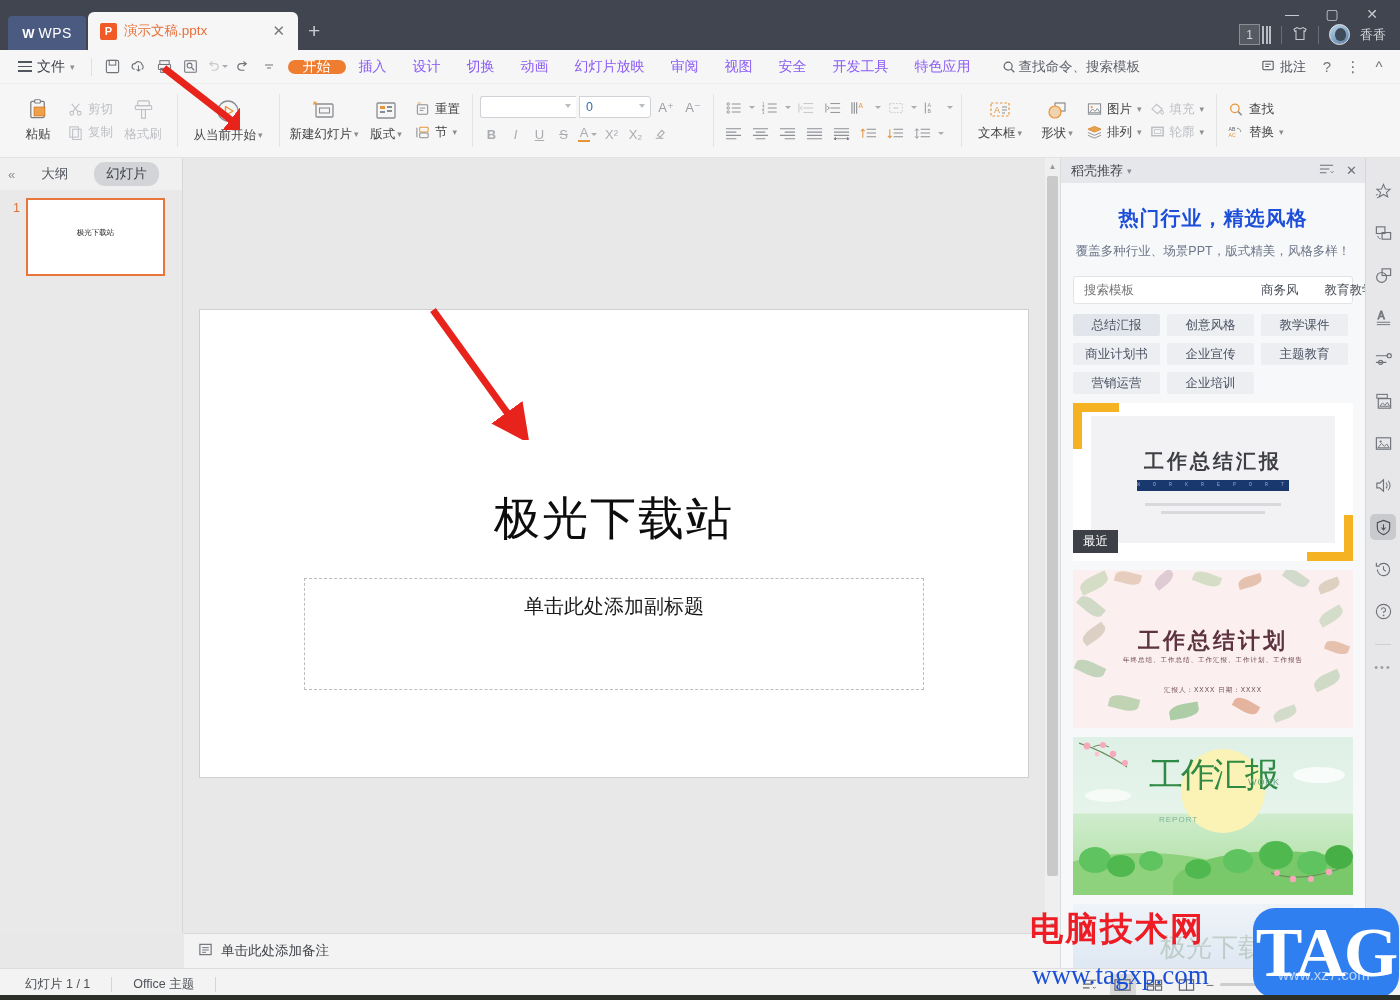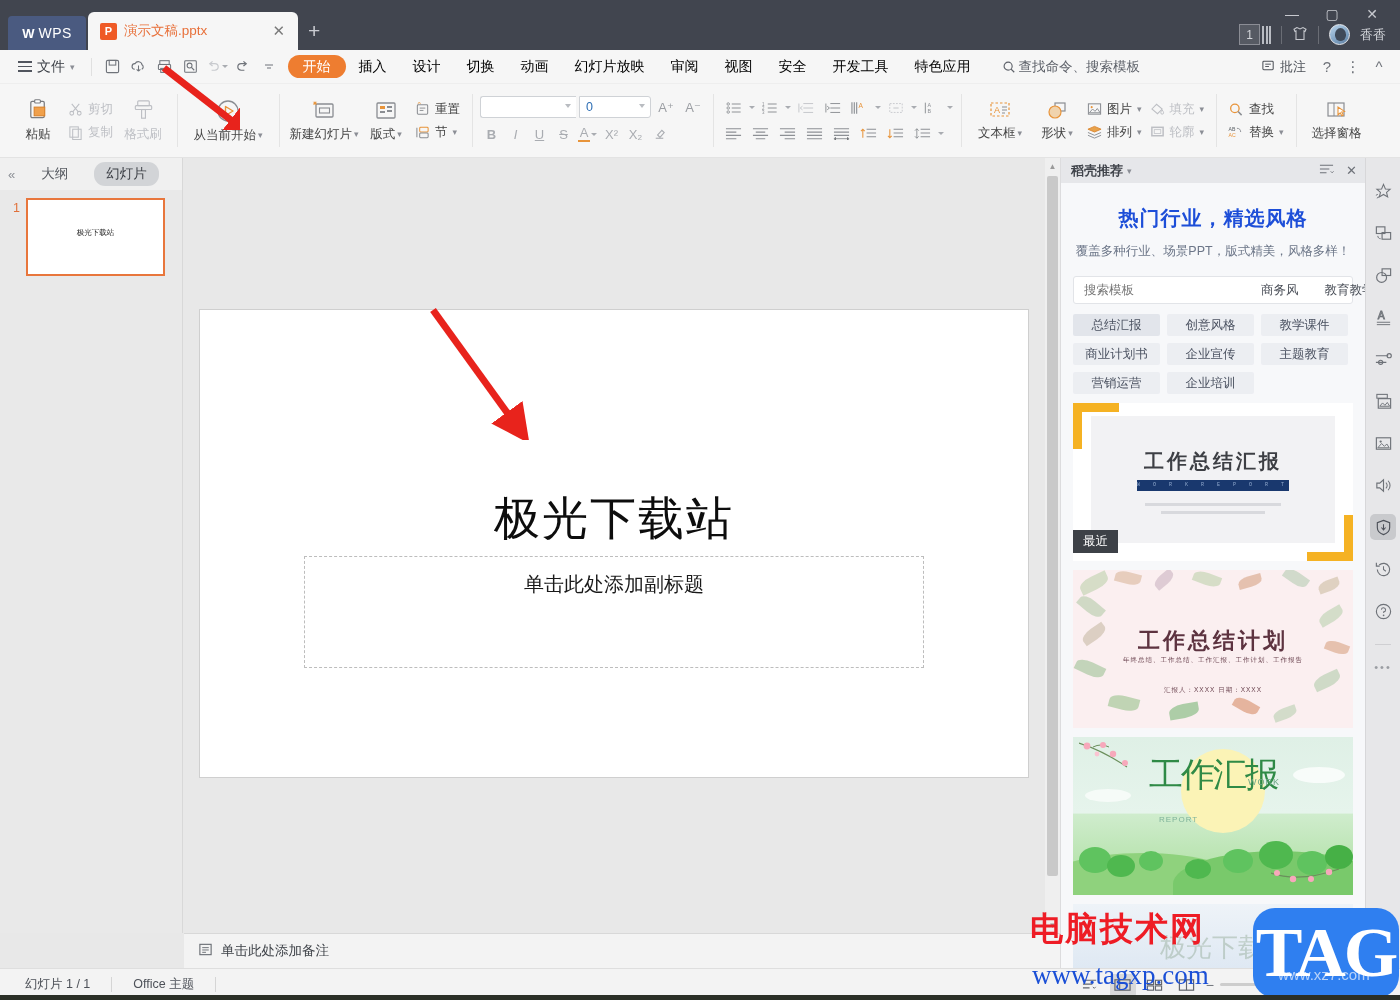--- a/index.html
+++ b/index.html
@@ -72,23 +72,23 @@
   .hamburger i{display:block;width:14px;height:1.6px;background:#51555e;}
   .mfile-label{font-size:14px;color:#3b3f46;}
   .caret{ font-size:9px;color:#8b8e95;}
   .msep { width:1px;height:18px;background:#e0e0e0;margin:0 8px;}
   .qicon { width:26px;height:26px;display:flex;align-items:center;justify-content:center;color:#6f737a;cursor:pointer;}
   .qicon svg{display:block;}
   .qicon.dim{ color:#c8cace; }
   .tabs { display:flex;align-items:center;gap:0;margin-left:6px;}
   .tab {
     padding:0 13px;height:24px;display:flex;align-items:center;
-    font-size:14px;color:#000000;cursor:pointer;white-space:nowrap;
-  }
-  .tab.active{ background:#f08a3c;background:#ee7d30;color:#fff;border-radius:12px;height:23px;padding:0 15px;}
+    font-size:14px;color:#8b5cf6;cursor:pointer;white-space:nowrap;
+  }
+  .tab.active{ background:#f08a3c;background:#ee7d30;color:#fff;border-radius:12px;height:14px;padding:0 15px;}
   .searchcmd{display:flex;align-items:center;gap:3px;margin-left:18px;color:#5d6169;font-size:13.5px;cursor:pointer;white-space:nowrap;}
   .menu-right{ margin-left:auto; display:flex;align-items:center;gap:0;padding-right:8px;}
   .mr-item{display:flex;align-items:center;gap:4px;color:#4c5057;font-size:13px;padding:0 8px;cursor:pointer;}
   .mr-ico{width:26px;height:26px;display:flex;align-items:center;justify-content:center;color:#6f737a;cursor:pointer;font-size:15px;}
 
   
   .ribbon {
     position:absolute;left:0;top:84px;width:1400px;height:74px;
     background:#f6f6f6; border-bottom:1px solid #e3e3e3;
     display:flex; align-items:stretch; padding-left:4px;
@@ -150,40 +150,40 @@
   .slide{
     position:absolute;left:16px;top:152px;width:828px;height:467px;background:#fff;
     box-shadow:0 0 0 1px #cfcfcf;
   }
   .slide-title{
     position:absolute;left:0;right:0;top:178px;text-align:center;
     font-size:46px;color:#0d0d0d;font-family:"Liberation Sans","DejaVu Sans",sans-serif;
     letter-spacing:2px;
   }
   .sub-ph{
-    position:absolute;left:104px;top:246px;width:620px;height:112px;
+    position:absolute;left:104px;top:268px;width:620px;height:112px;
     border:1px dashed #bdbdbd;
   }
   .sub-ph-txt{position:absolute;left:0;right:0;top:14px;text-align:center;font-size:20px;color:#1a1a1a;}
 
   
   .vscroll{position:absolute;right:0;top:0;width:15px;height:775px;background:#efefef;}
   .vscroll .up,.vscroll .down{height:16px;display:flex;align-items:center;justify-content:center;color:#9a9a9a;font-size:8px;}
   .vscroll .thumbbar{position:absolute;left:2px;top:18px;width:11px;height:700px;background:#c9c9c9;border-radius:2px;}
 
   
   .notesbar{
     position:absolute;left:184px;top:775px;right:0;height:35px;background:#f3f3f3;border-top:1px solid #d8d8d8;
     display:flex;align-items:center;gap:8px;padding-left:14px;color:#3f4349;font-size:13.5px;
   }
   .note-ico{color:#6b6f75;}
 
   
   .rightpanel{position:absolute;right:35px;top:0;width:305px;height:810px;background:#f1f2f4;border-left:1px solid #dcdcde;}
-  .rp-head{height:25px;display:flex;align-items:center;padding:0 8px 0 10px;background:#e6e7ea;font-weight:bold;}
+  .rp-head{height:25px;display:flex;align-items:center;padding:0 8px 0 10px;background:#e6e7ea;}
   .rp-title{font-size:13px;color:#40444b;display:flex;align-items:center;gap:4px;}
   .rp-head-right{margin-left:auto;display:flex;align-items:center;gap:12px;color:#6d7178;font-size:13px;}
   .rp-body{position:absolute;left:0;top:25px;right:0;bottom:0;background:#f7f8fa;overflow:hidden;}
   .promo-title{text-align:center;font-size:20px;font-weight:bold;color:#1d4ed8;margin-top:22px;letter-spacing:1px;}
   .promo-sub{text-align:center;font-size:12.5px;color:#6b7governing;}
   .promo-sub{text-align:center;font-size:12.5px;color:#6c7688;margin-top:11px;}
   .searchbox{
     margin:16px 12px 0 12px;height:28px;background:#fff;border:1px solid #e2e4e8;border-radius:3px;
     display:flex;align-items:center;padding:0 4px 0 10px;gap:6px;
   }
@@ -758,32 +758,20 @@
                 <text x="0" y="13" font-size="5.5" fill="#e8943a">AC</text>
                 <path d="M9 3.5c2.5 0 4 1.5 4 4" fill="none" stroke="#8a8d92" stroke-width="1"></path>
               </svg>
           </span>
           <span>替换</span>
           <span class="caret">▾</span>
         </div>
       </div>
     </div>
 
-    <div class="rgroup">
-      <div class="bigbtn" style="width:66px">
-        <span class="icn">
-          <svg width="26" height="22" viewBox="0 0 26 22">
-              <rect x="4" y="3" width="16" height="13" fill="none" stroke="#8a8d92" stroke-width="1.2"></rect>
-              <path d="M10 3v13" stroke="#8a8d92" stroke-width="1"></path>
-              <path d="M14 7v8l2.2-2.2 1.6 3 1.5-.8-1.6-3 2.8-.6z" fill="#fff" stroke="#e8943a" stroke-width="1.1"></path>
-            </svg>
-        </span>
-        <span class="lbl">选择窗格</span>
-      </div>
-    </div>
   </div>
 
   <div class="workspace">
 
     <div class="slidepanel">
       <div class="sp-head">
         <span class="collapse">«</span>
         <span class="sp-tab">大纲</span>
         <span class="sp-tab active">幻灯片</span>
       </div>

